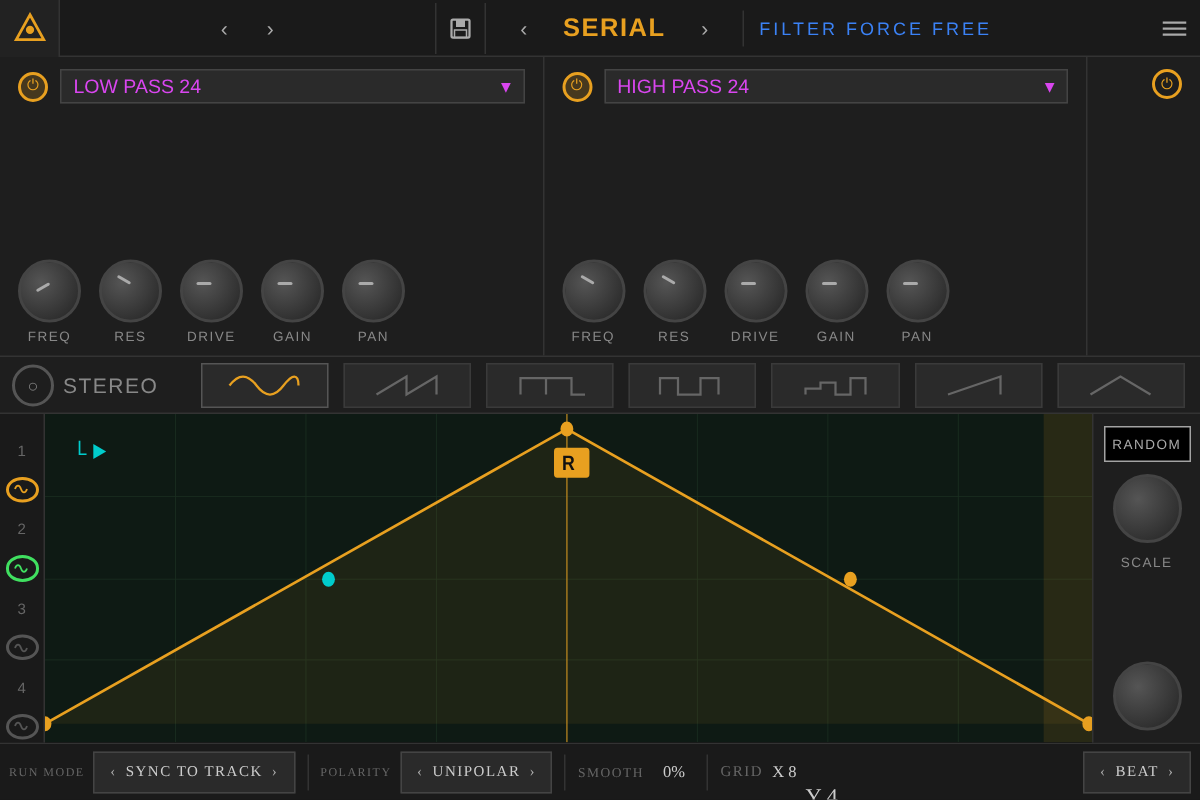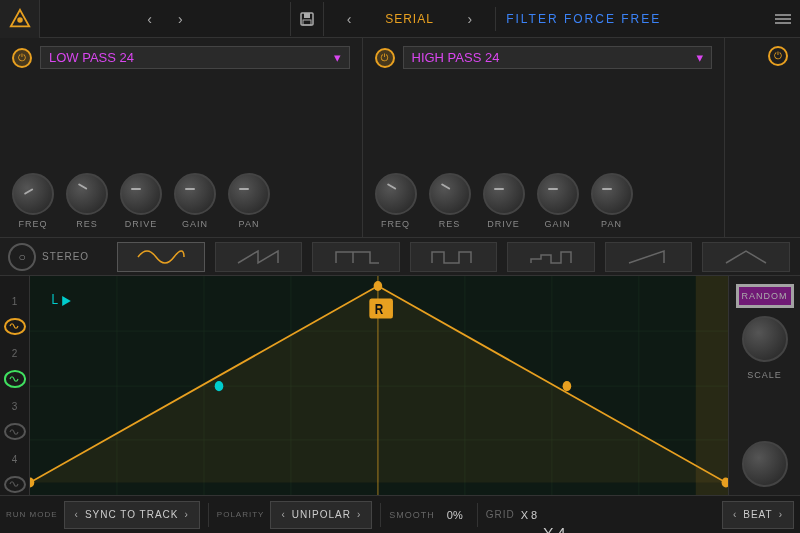--- a/index.html
+++ b/index.html
@@ -65,22 +65,22 @@
     }
     .serial-nav {
       display: flex;
       align-items: center;
       gap: 10px;
       padding: 0 15px;
       border-right: 1px solid #333;
     }
     .serial-name {
       color: #e8a020;
-      font-size: 12px;
-      font-weight: normal;
+      font-size: 17px;
+      font-weight: bold;
       letter-spacing: 1px;
       min-width: 80px;
       text-align: center;
     }
     .filter-label {
       flex: 1;
       text-align: left;
       color: #3b82f6;
       font-size: 12px;
       letter-spacing: 2px;
@@ -212,21 +212,21 @@
       border: 2px solid #555;
       display: flex;
       align-items: center;
       justify-content: center;
       color: #888;
       font-size: 12px;
       cursor: pointer;
     }
     .stereo-label {
       color: #888;
-      font-size: 10px;
+      font-size: 14px;
       letter-spacing: 1px;
       margin-right: 20px;
     }
     .wave-btn {
       flex: 1;
       height: 30px;
       display: flex;
       align-items: center;
       justify-content: center;
       background: #2a2a2a;
@@ -294,22 +294,22 @@
       border-left: 1px solid #333;
       display: flex;
       flex-direction: column;
       align-items: center;
       padding: 8px 4px;
       gap: 8px;
     }
     .random-btn {
       width: 58px;
       height: 24px;
-      background: #701a75;
-      border: 3px solid #a3a3a3;
+      background: #000000;
+      border: 1px solid #a3a3a3;
       color: #aaa;
       font-size: 9px;
       letter-spacing: 1px;
       display: flex;
       align-items: center;
       justify-content: center;
       cursor: pointer;
     }
     .scale-label, .beat-label {
       color: #888;
@@ -327,20 +327,21 @@
 
     
     .bottom-bar {
       display: flex;
       align-items: center;
       background: #1a1a1a;
       height: 38px;
       border-top: 1px solid #333;
       padding: 0 6px;
       gap: 6px;
+      font-family: Liberation Serif, serif;
     }
     .bottom-btn {
       height: 28px;
       padding: 0 10px;
       background: #2a2a2a;
       border: 1px solid #444;
       color: #ccc;
       font-size: 10px;
       letter-spacing: 1px;
       display: flex;

